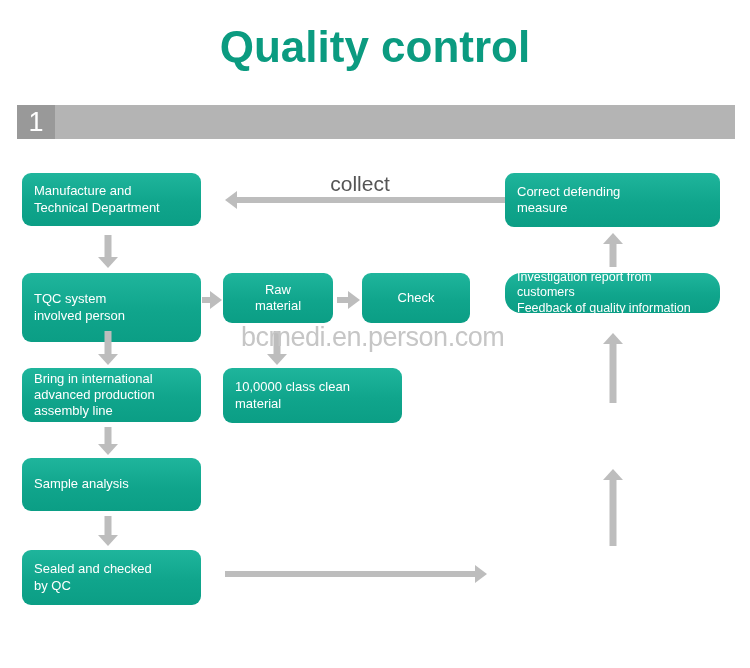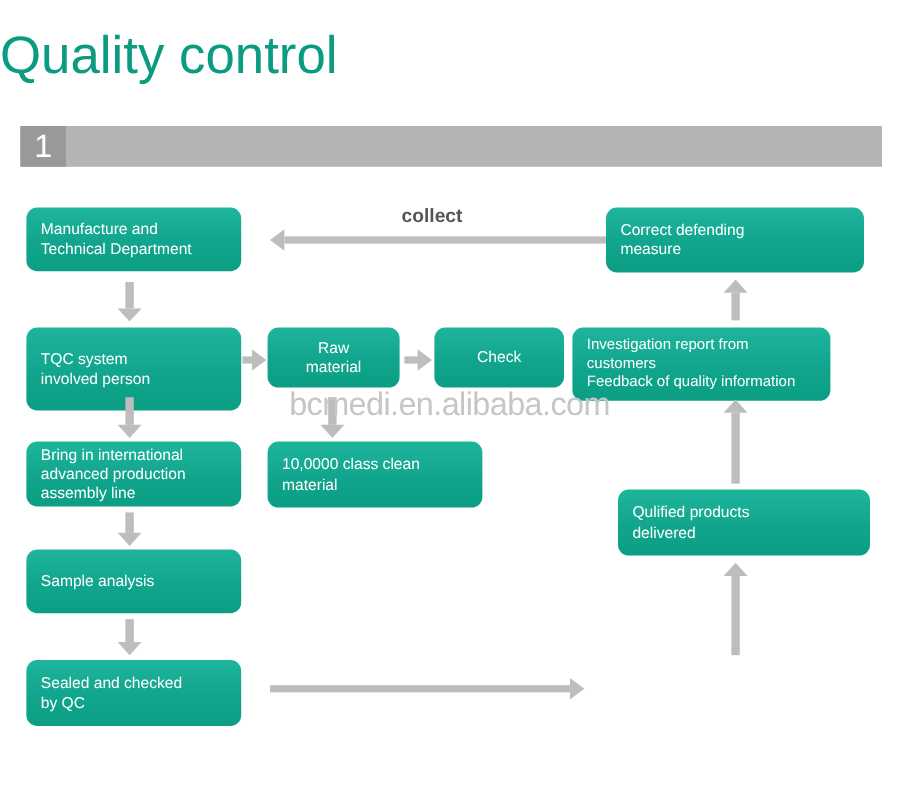--- a/index.html
+++ b/index.html
@@ -16,21 +16,22 @@
   html,body{background:#ffffff;}
   body{font-family:"Liberation Sans", sans-serif;}
   .stage{
     position:relative;
     width:750px;height:668px;
     background:#ffffff;
     overflow:hidden;
   }
   .title{
     position:absolute;left:0;top:22px;width:750px;
-    font-size:44px;font-weight:normal;
+    text-align:center;
+    font-size:44px;font-weight:bold;
     color:var(--accent);
     letter-spacing:0;
   }
   .band{
     position:absolute;left:17px;top:105px;width:718px;height:34px;
     background:var(--band);
     display:flex;align-items:center;
   }
   .band-num{
     width:38px;height:34px;flex:0 0 38px;
@@ -61,38 +62,38 @@
   .ar.up::before{content:"";position:absolute;left:50%;transform:translateX(-50%);bottom:0;width:7px;height:calc(100% - 11px);background:var(--arrow);}
   .ar.up::after{content:"";position:absolute;left:50%;transform:translateX(-50%);top:0;width:0;height:0;border-left:10px solid transparent;border-right:10px solid transparent;border-bottom:11px solid var(--arrow);}
   .ar.h{height:18px;}
   .ar.headright::before{content:"";position:absolute;top:50%;transform:translateY(-50%);left:0;right:11px;height:6px;background:var(--arrow);}
   .ar.headright::after{content:"";position:absolute;top:50%;transform:translateY(-50%);right:0;width:0;height:0;border-top:9px solid transparent;border-bottom:9px solid transparent;border-left:12px solid var(--arrow);}
   .ar.headleft::before{content:"";position:absolute;top:50%;transform:translateY(-50%);right:0;left:12px;height:6px;background:var(--arrow);}
   .ar.headleft::after{content:"";position:absolute;top:50%;transform:translateY(-50%);left:0;width:0;height:0;border-top:9px solid transparent;border-bottom:9px solid transparent;border-right:12px solid var(--arrow);}
   .collect{
     position:absolute;left:280px;top:172px;width:160px;
     text-align:center;
-    font-size:16px;font-weight:bold;color:#555555;
+    font-size:21px;font-weight:normal;color:#555555;
   }
   .watermark{
     position:absolute;left:241px;top:322px;
     font-size:27px;font-weight:400;color:var(--wm);
     letter-spacing:-0.5px;
   }
   
   .n-manufacture{left:22px;top:173px;width:179px;height:53px;}
   .n-tqc{left:22px;top:273px;width:179px;height:69px;}
   .n-raw{left:223px;top:273px;width:110px;height:50px;}
   .n-check{left:362px;top:273px;width:108px;height:50px;}
   .n-bring{left:22px;top:368px;width:179px;height:54px;}
   .n-workshop{left:223px;top:368px;width:179px;height:55px;}
   .n-sample{left:22px;top:458px;width:179px;height:53px;}
   .n-sealed{left:22px;top:550px;width:179px;height:55px;}
   .n-correct{left:505px;top:173px;width:215px;height:54px;}
-  .n-investigation{left:477px;top:273px;width:215px;height:61px;}
+  .n-investigation{left:505px;top:273px;width:215px;height:40px;border-radius:16px;}
   .n-delivered{left:515px;top:408px;width:210px;height:55px;}
   .n-warehouse{left:515px;top:552px;width:210px;height:53px;}
 </style>
 </head>
 <body>
 
 <div class="stage">
 
   <div class="title">Quality control</div>
 
@@ -111,36 +112,34 @@
 assembly line</div>
   <div class="node n-workshop">10,0000 class clean
 material</div>
   <div class="node n-sealed">Sealed and checked
 by QC</div>
   <div class="node n-sample">Sample analysis</div>
   <div class="node n-correct">Correct defending
 measure</div>
   <div class="node small n-investigation">Investigation report from customers
 Feedback of quality information</div>
-  <div class="node n-delivered">Qulified products
-delivered</div>
 
   <div class="collect">collect</div>
   <div class="ar h headleft" style="left:225px;top:191px;width:280px;"></div>
 
   <div class="ar v down" style="left:97px;top:235px;height:33px;"></div>
   <div class="ar v down" style="left:97px;top:331px;height:34px;"></div>
   <div class="ar v down" style="left:97px;top:427px;height:28px;"></div>
   <div class="ar v down" style="left:97px;top:516px;height:30px;"></div>
 
   <div class="ar h headright" style="left:202px;top:291px;width:20px;"></div>
   <div class="ar h headright" style="left:337px;top:291px;width:23px;"></div>
   <div class="ar v down" style="left:266px;top:331px;height:34px;"></div>
 
   <div class="ar h headright" style="left:225px;top:565px;width:262px;"></div>
 
   <div class="ar v up" style="left:602px;top:233px;height:34px;"></div>
   <div class="ar v up" style="left:602px;top:333px;height:70px;"></div>
   <div class="ar v up" style="left:602px;top:469px;height:77px;"></div>
 
-  <div class="watermark">bcmedi.en.alibaba.com</div>
+  <div class="watermark">bcmedi.en.person.com</div>
 
 </div>
 
 </body></html>

